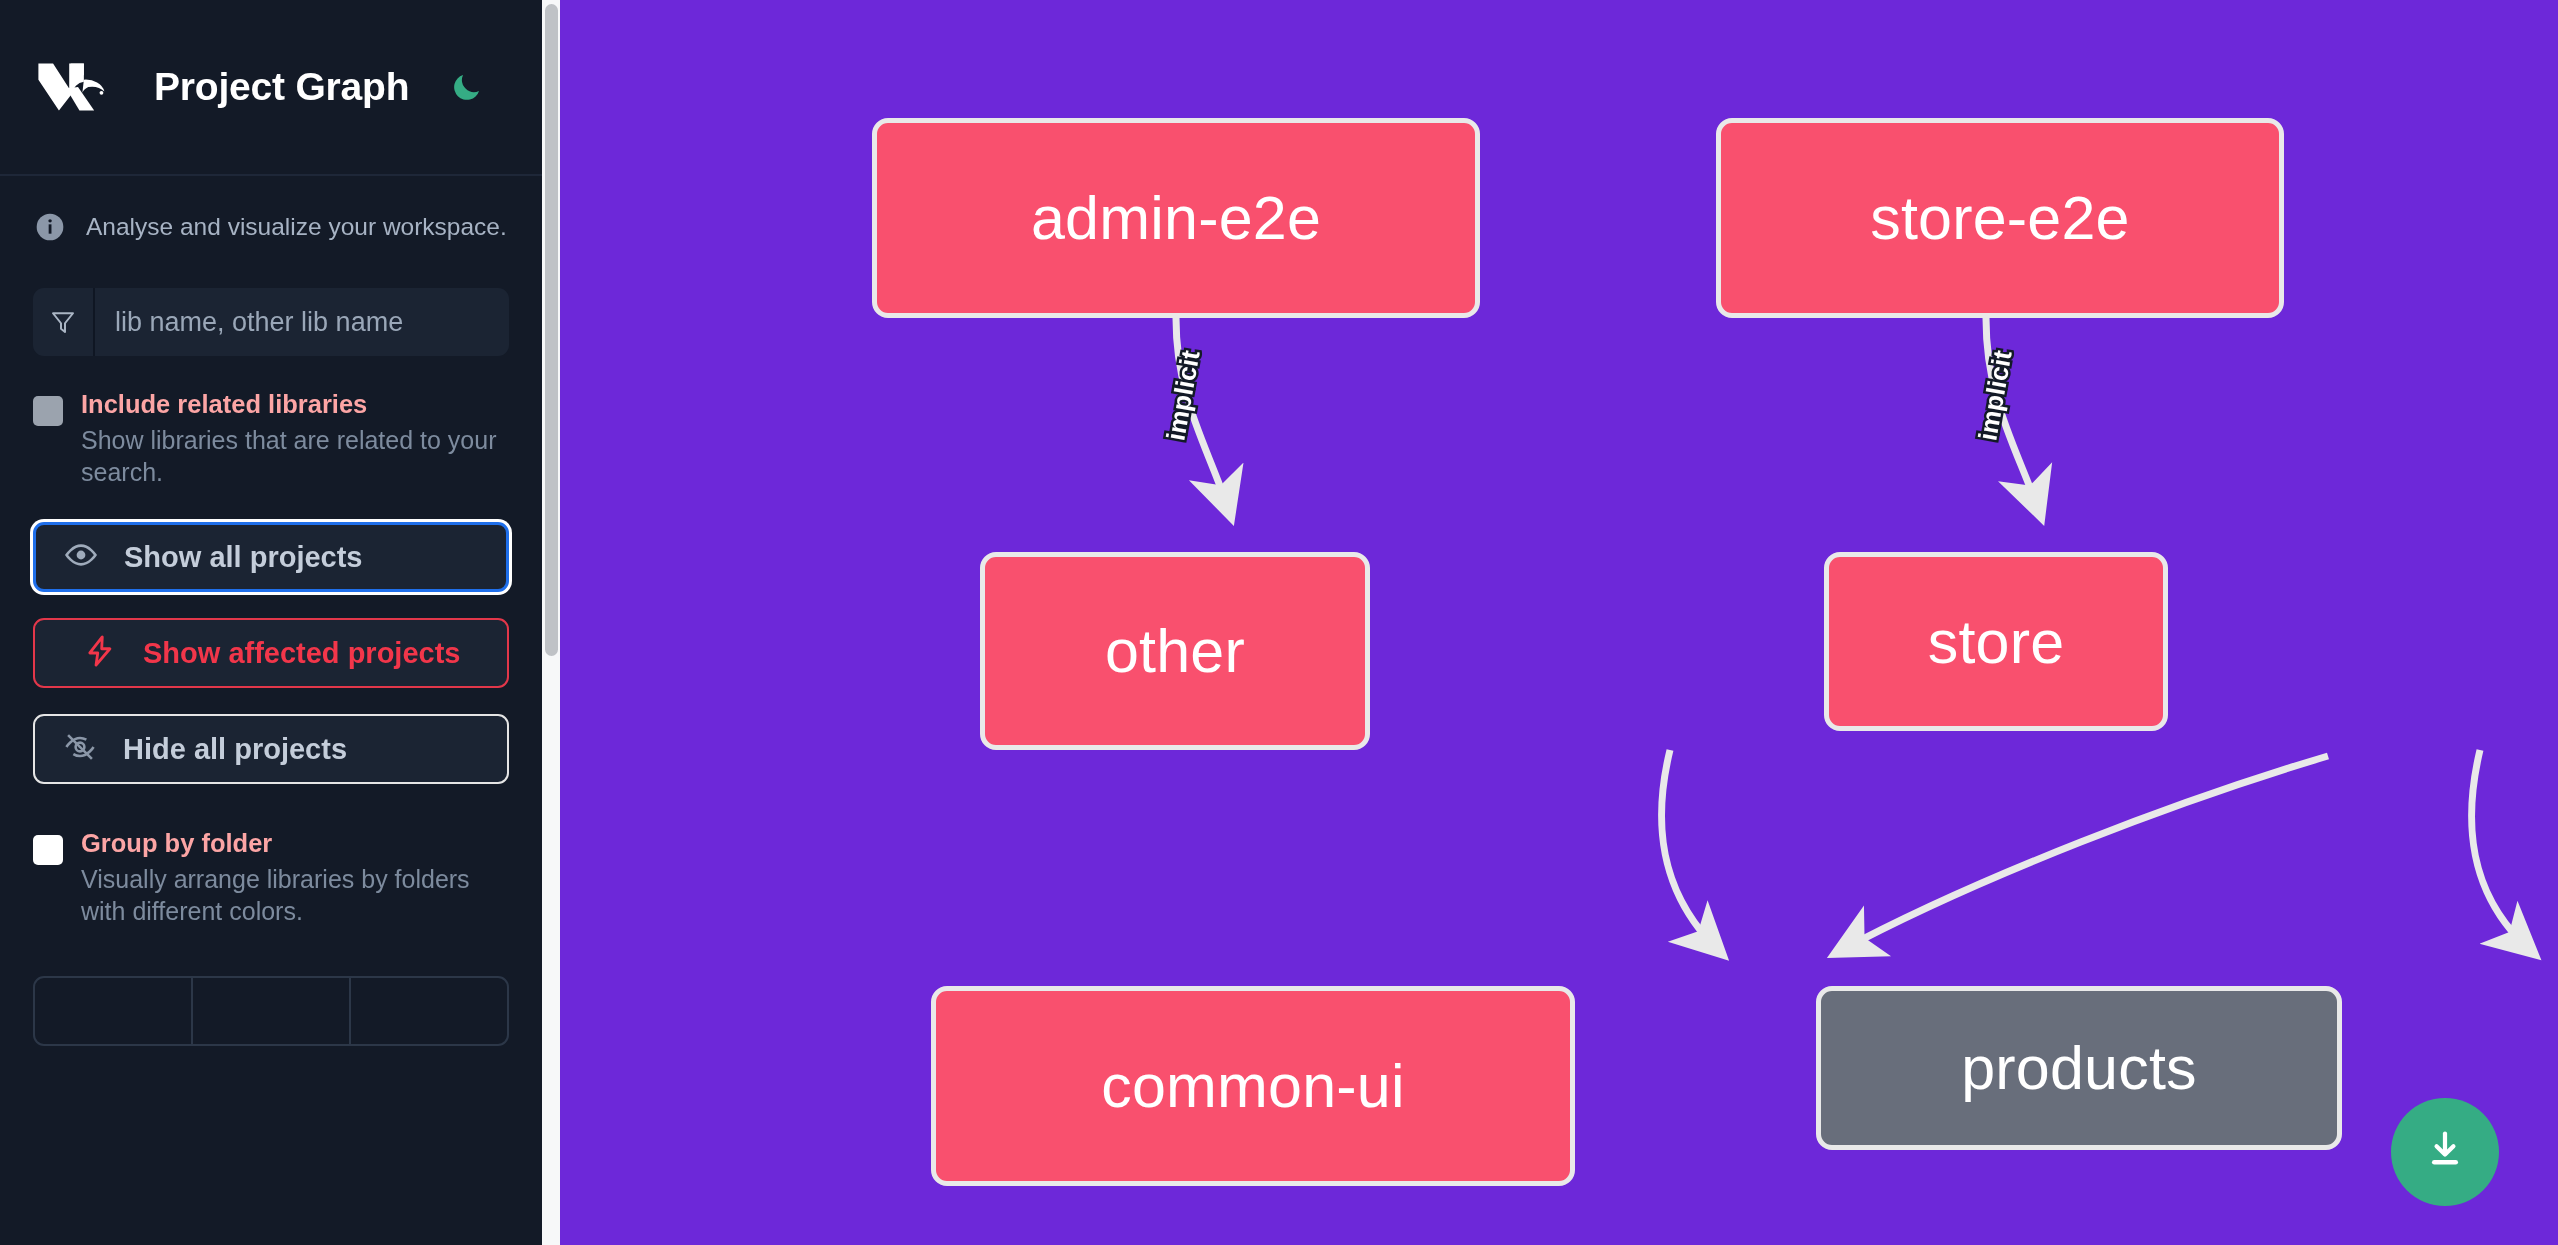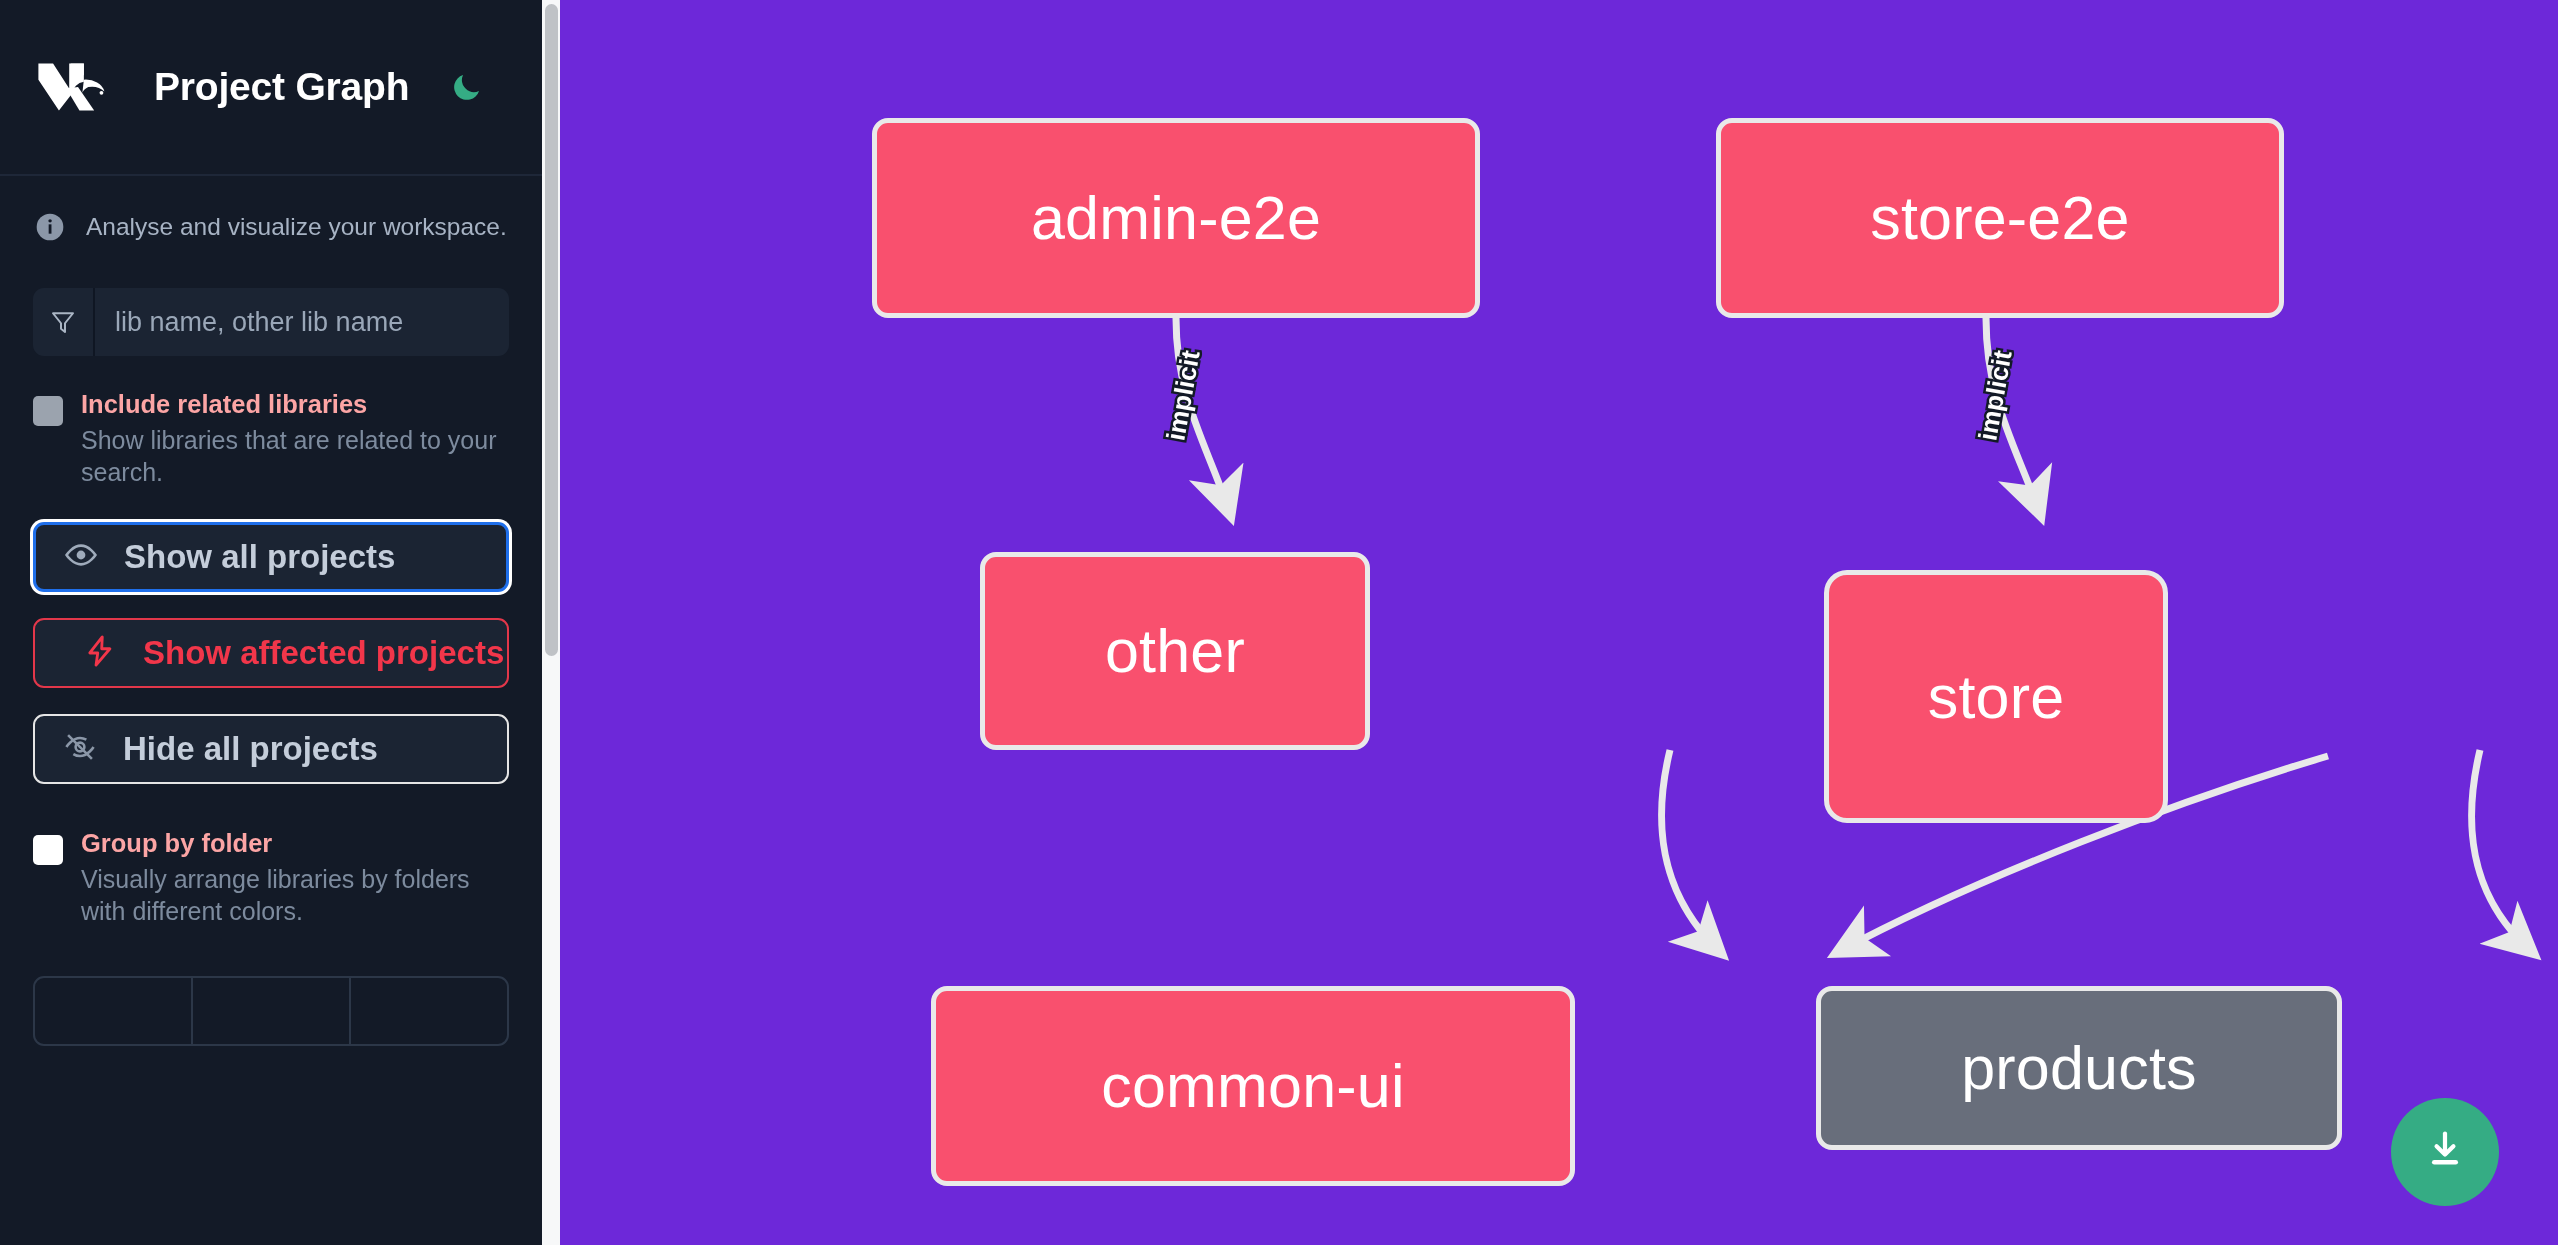--- a/index.html
+++ b/index.html
@@ -117,21 +117,21 @@
     width: 100%;
     background: #1b2433;
     border-radius: 11px;
     display: flex; align-items: center;
     padding-left: 28px;
     gap: 26px;
     cursor: pointer;
     border: 2px solid #2a3purple;
   }
   .btn { border: 2px solid #2c3748; }
-  .btn-label { font-size: 33px; font-weight: bold; }
+  .btn-label { font-size: 29px; font-weight: bold; }
 
   .btn.show-all {
     border: 3px solid #1f6feb;
     box-shadow: 0 0 0 3px #ffffff;
     margin-top: 34px;
   }
   .btn.show-all .btn-label { color: #c4cdda; }
 
   .btn.affected { border: 2px solid #e3374a; padding-left: 48px; }
   .btn.affected .btn-label { color: #f2364a; }
@@ -351,21 +351,21 @@
     </div>
 
     <div class="node pink" style="left:1156px; top:118px; width:568px; height:200px;">
       <span>store-e2e</span>
     </div>
 
     <div class="node pink" style="left:420px; top:552px; width:390px; height:198px;">
       <span>other</span>
     </div>
 
-    <div class="node pink" style="left:1264px; top:570px; width:344px; height:253px;border-radius:23px;">
+    <div class="node pink" style="left:1264px; top:552px; width:344px; height:179px;">
       <span>store</span>
     </div>
 
     <div class="node pink" style="left:371px; top:986px; width:644px; height:200px;">
       <span>common-ui</span>
     </div>
 
     <div class="node gray" style="left:1256px; top:986px; width:526px; height:164px;">
       <span>products</span>
     </div>

